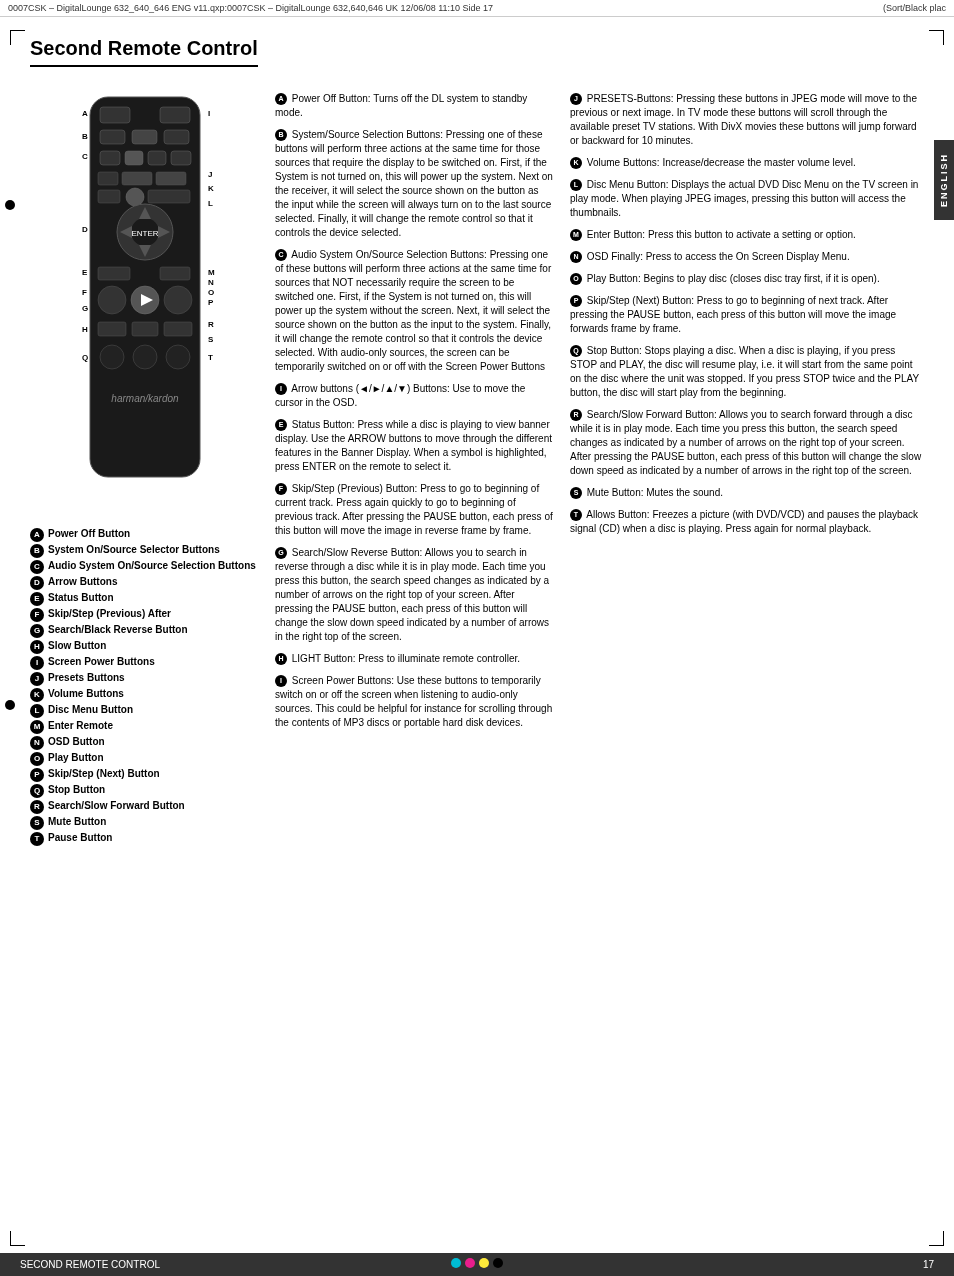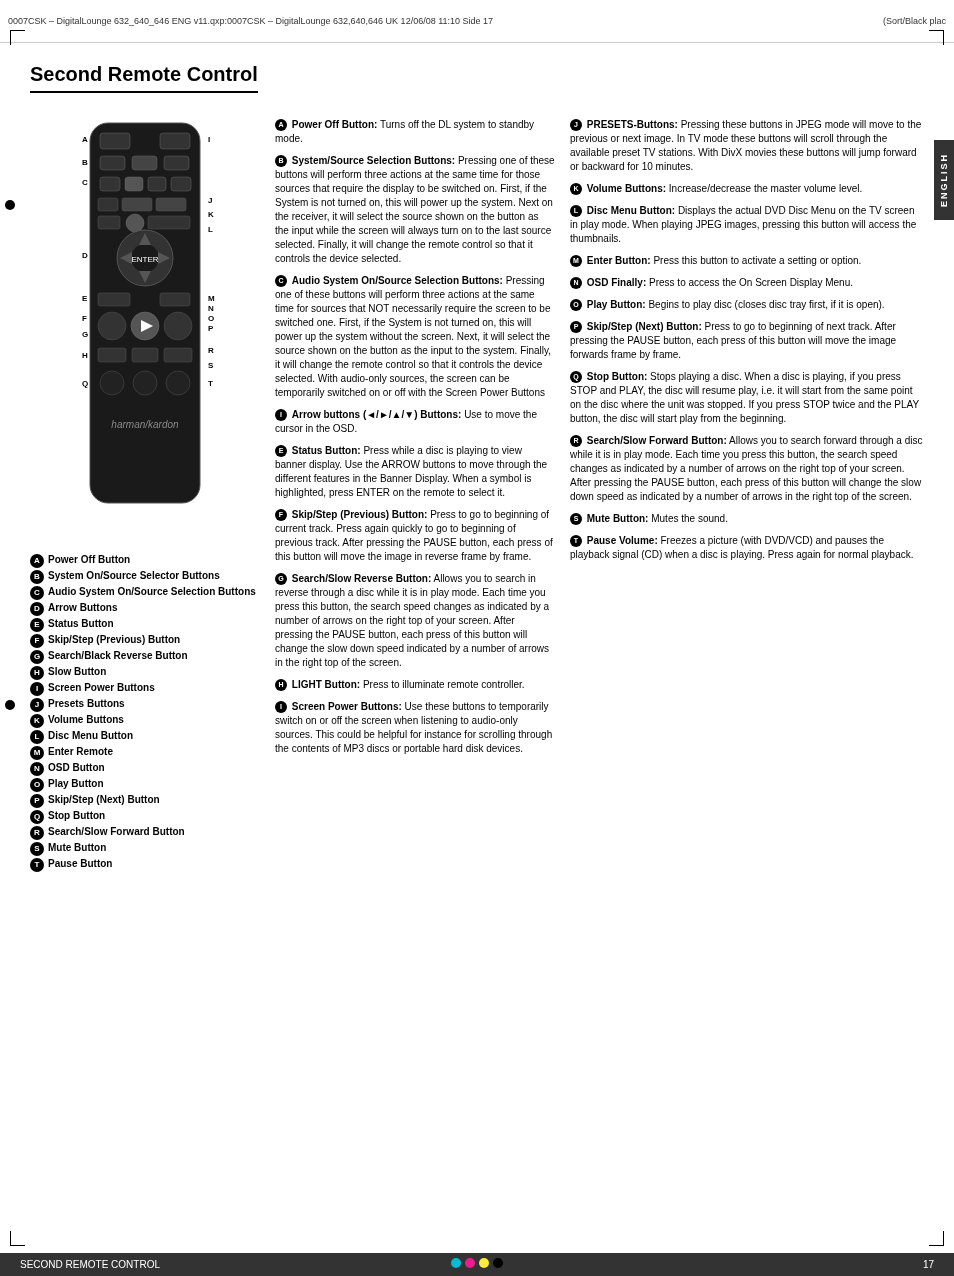--- a/index.html
+++ b/index.html
@@ -10,21 +10,21 @@
       min-height: 1276px;
       position: relative;
       font-size: 11px;
       color: #000;
     }
 
     
     .header-bar {
       background: #fff;
       border-bottom: 1px solid #ccc;
-      padding: 16px 8px;
+      padding: 3px 8px;
       font-size: 9px;
       color: #333;
       display: flex;
       justify-content: space-between;
     }
 
     
     .side-tab {
       position: absolute;
       right: 0;
@@ -116,21 +116,21 @@
     }
 
     
     .desc-block {
       margin-bottom: 8px;
       font-size: 10px;
       line-height: 1.4;
     }
 
     .desc-block .btn-label {
-      font-weight: bold;
+      font-weight: normal;
     }
 
     .desc-block .btn-circle {
       display: inline-flex;
       align-items: center;
       justify-content: center;
       width: 12px;
       height: 12px;
       border-radius: 50%;
       background: #000;
@@ -318,21 +318,21 @@
           <div class="label-item">
             <span class="label-circle">D</span>
             <span class="label-text">Arrow Buttons</span>
           </div>
           <div class="label-item">
             <span class="label-circle">E</span>
             <span class="label-text">Status Button</span>
           </div>
           <div class="label-item">
             <span class="label-circle">F</span>
-            <span class="label-text">Skip/Step (Previous) Button</span>
+            <span class="label-text">Skip/Step (Previous) After</span>
           </div>
           <div class="label-item">
             <span class="label-circle">G</span>
             <span class="label-text">Search/Black Reverse Button</span>
           </div>
           <div class="label-item">
             <span class="label-circle">H</span>
             <span class="label-text">Slow Button</span>
           </div>
           <div class="label-item">
@@ -402,21 +402,21 @@
     <div class="desc-block"><span class="btn-circle">J</span> <span class="btn-label">PRESETS-Buttons:</span> <span>Pressing these buttons in JPEG mode will move to the previous or next image. In TV mode these buttons will scroll through the available preset TV stations. With DivX movies these buttons will jump forward or backward for 10 minutes.</span></div>
         <div class="desc-block"><span class="btn-circle">K</span> <span class="btn-label">Volume Buttons:</span> <span>Increase/decrease the master volume level.</span></div>
         <div class="desc-block"><span class="btn-circle">L</span> <span class="btn-label">Disc Menu Button:</span> <span>Displays the actual DVD Disc Menu on the TV screen in play mode. When playing JPEG images, pressing this button will access the thumbnails.</span></div>
         <div class="desc-block"><span class="btn-circle">M</span> <span class="btn-label">Enter Button:</span> <span>Press this button to activate a setting or option.</span></div>
         <div class="desc-block"><span class="btn-circle">N</span> <span class="btn-label">OSD Finally:</span> <span>Press to access the On Screen Display Menu.</span></div>
         <div class="desc-block"><span class="btn-circle">O</span> <span class="btn-label">Play Button:</span> <span>Begins to play disc (closes disc tray first, if it is open).</span></div>
         <div class="desc-block"><span class="btn-circle">P</span> <span class="btn-label">Skip/Step (Next) Button:</span> <span>Press to go to beginning of next track. After pressing the PAUSE button, each press of this button will move the image forwards frame by frame.</span></div>
         <div class="desc-block"><span class="btn-circle">Q</span> <span class="btn-label">Stop Button:</span> <span>Stops playing a disc. When a disc is playing, if you press STOP and PLAY, the disc will resume play, i.e. it will start from the same point on the disc where the unit was stopped. If you press STOP twice and the PLAY button, the disc will start play from the beginning.</span></div>
         <div class="desc-block"><span class="btn-circle">R</span> <span class="btn-label">Search/Slow Forward Button:</span> <span>Allows you to search forward through a disc while it is in play mode. Each time you press this button, the search speed changes as indicated by a number of arrows on the right top of your screen. After pressing the PAUSE button, each press of this button will change the slow down speed as indicated by a number of arrows in the right top of the screen.</span></div>
         <div class="desc-block"><span class="btn-circle">S</span> <span class="btn-label">Mute Button:</span> <span>Mutes the sound.</span></div>
-        <div class="desc-block"><span class="btn-circle">T</span> <span class="btn-label">Pause Volume:</span> <span>Freezes a picture (with DVD/VCD) and pauses the playback signal (CD) when a disc is playing. Press again for normal playback.</span></div>
+        <div class="desc-block"><span class="btn-circle">T</span> <span class="btn-label">Allows Button:</span> <span>Freezes a picture (with DVD/VCD) and pauses the playback signal (CD) when a disc is playing. Press again for normal playback.</span></div>
       </div>
 
   </div>
 </div>
 
 <div class="page-footer">
   <span>SECOND REMOTE CONTROL</span>
   <div class="reg-marks">
     <div class="reg-mark" style="background:#00bcd4;"></div>
     <div class="reg-mark" style="background:#e91e8c;"></div>

